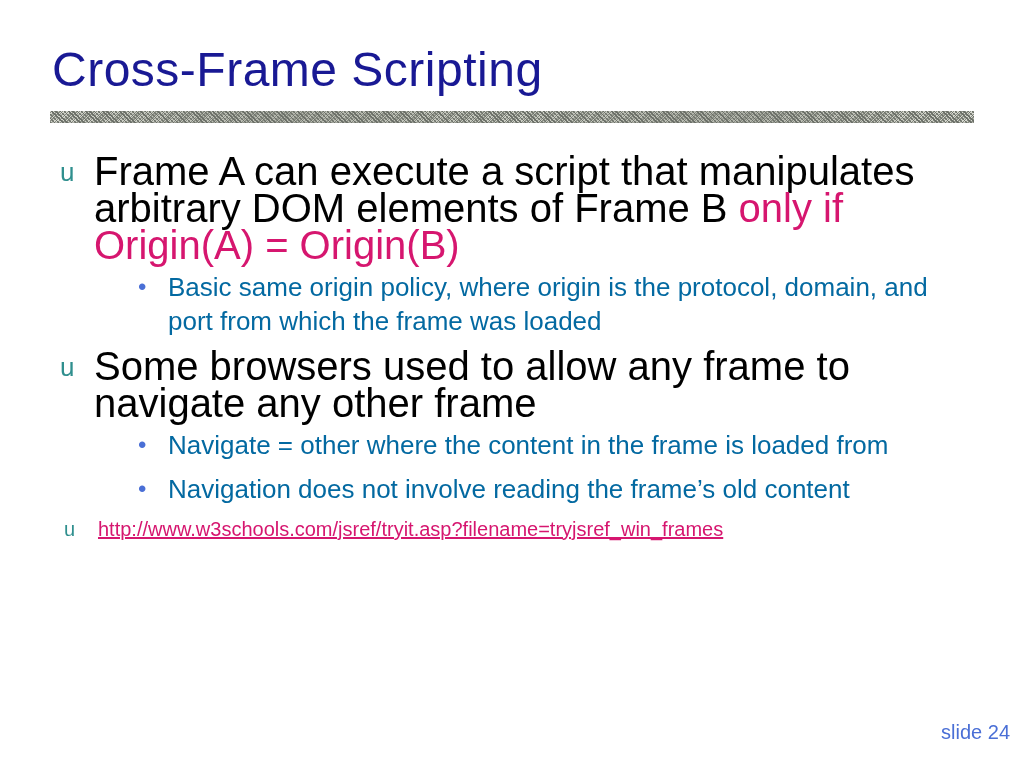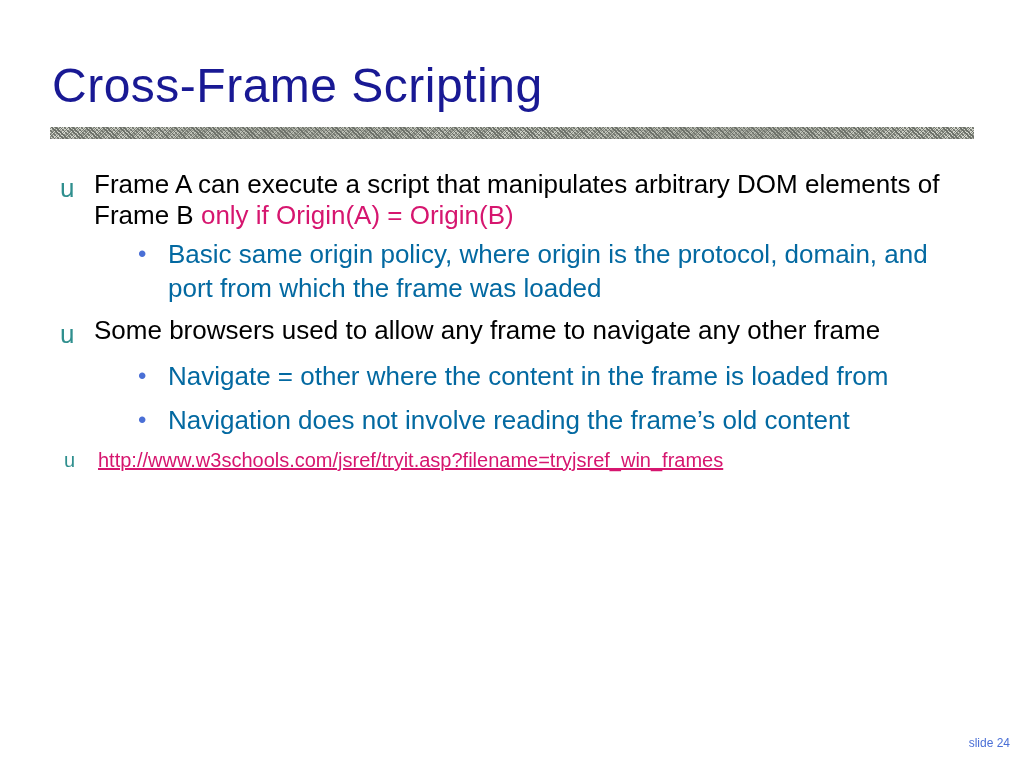--- a/index.html
+++ b/index.html
@@ -16,21 +16,21 @@
     box-sizing: border-box;
     width: 1024px;
     height: 768px;
     padding: 42px 50px 0 50px;
     position: relative;
   }
   .title {
     color: #191994;
     font-size: 48px;
     font-weight: 400;
-    margin: 16px 0 14px 2px;
+    margin: 0 0 14px 2px;
     letter-spacing: 0.5px;
   }
   .divider {
     height: 12px;
     width: 100%;
     margin-bottom: 30px;
     background:
       repeating-linear-gradient(45deg,
         #6b6f68 0px, #6b6f68 1px,
         transparent 1px, transparent 3px),
@@ -53,22 +53,22 @@
   .lvl1 .bullet-u {
     color: #2f8f8e;
     font-size: 26px;
     line-height: 38px;
     width: 34px;
     flex: 0 0 34px;
     padding-left: 6px;
   }
   .lvl1 .txt {
     color: #000000;
-    font-size: 26px;
-    line-height: 31px;
+    font-size: 40px;
+    line-height: 37px;
     flex: 1;
   }
   .lvl1.small .txt, .lvl1.small .bullet-u {
     font-size: 20px;
     line-height: 26px;
   }
   .lvl1.small { padding-left: 4px; margin-top: 4px; }
   .highlight {
     color: #d6166f;
   }
@@ -91,22 +91,22 @@
     flex: 1;
   }
   .link-text {
     color: #d6166f;
     text-decoration: underline;
     text-align: right;
   }
   .footer {
     position: absolute;
     right: 14px;
-    bottom: 18px;
-    font-size: 12px;
+    bottom: 24px;
+    font-size: 20px;
     color: #4a6fd6;
   }
 </style>
 </head>
 <body>
 
 <div class="slide">
 
   <h1 class="title">Cross-Frame Scripting</h1>
 

